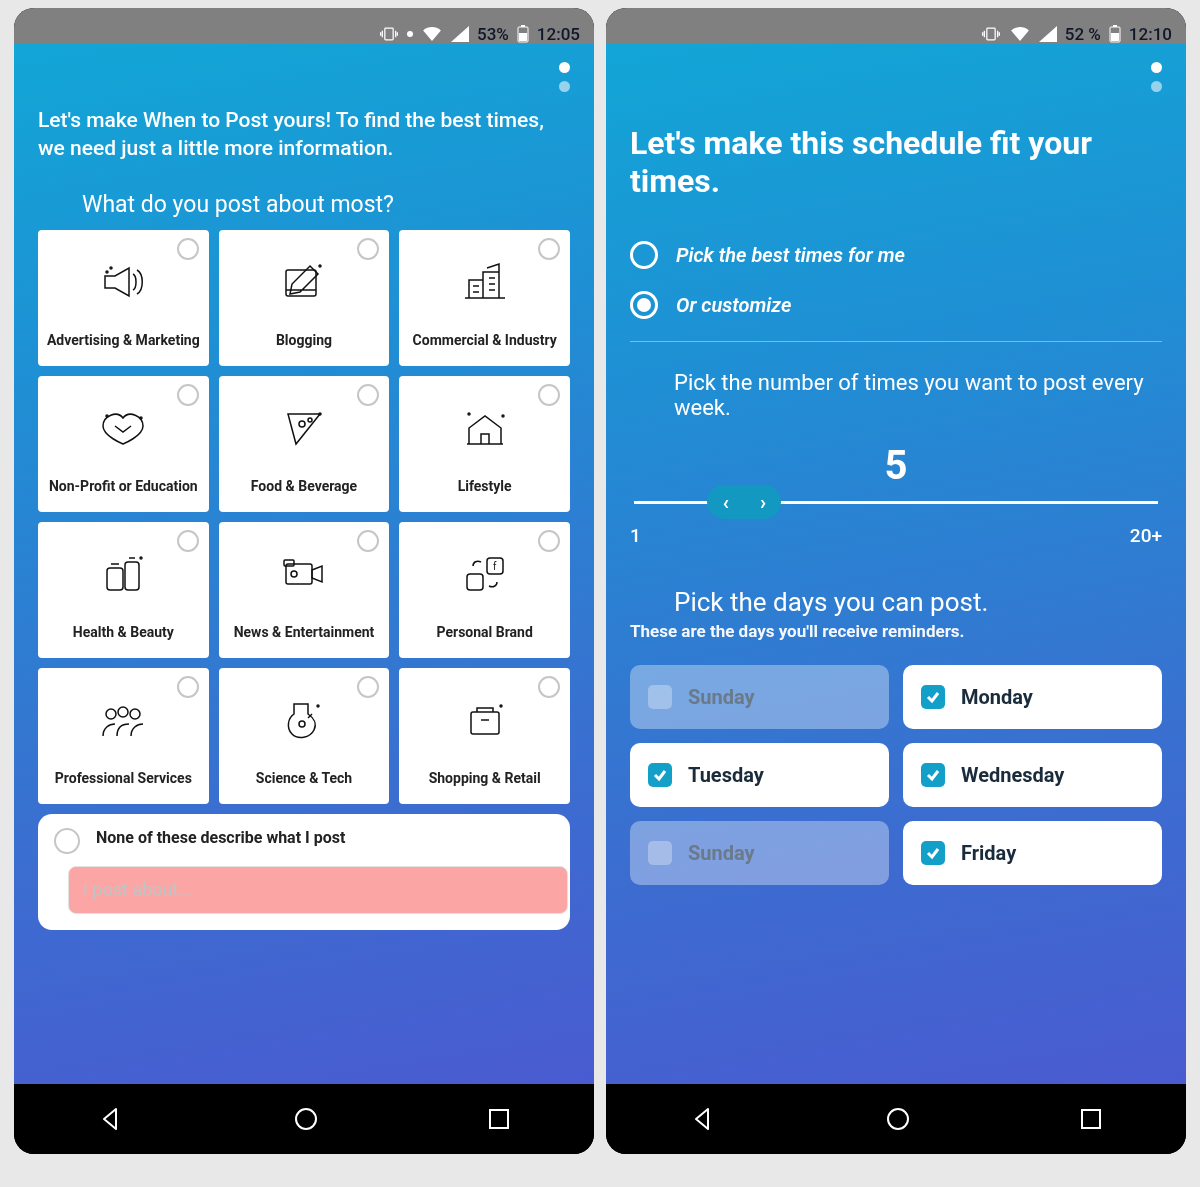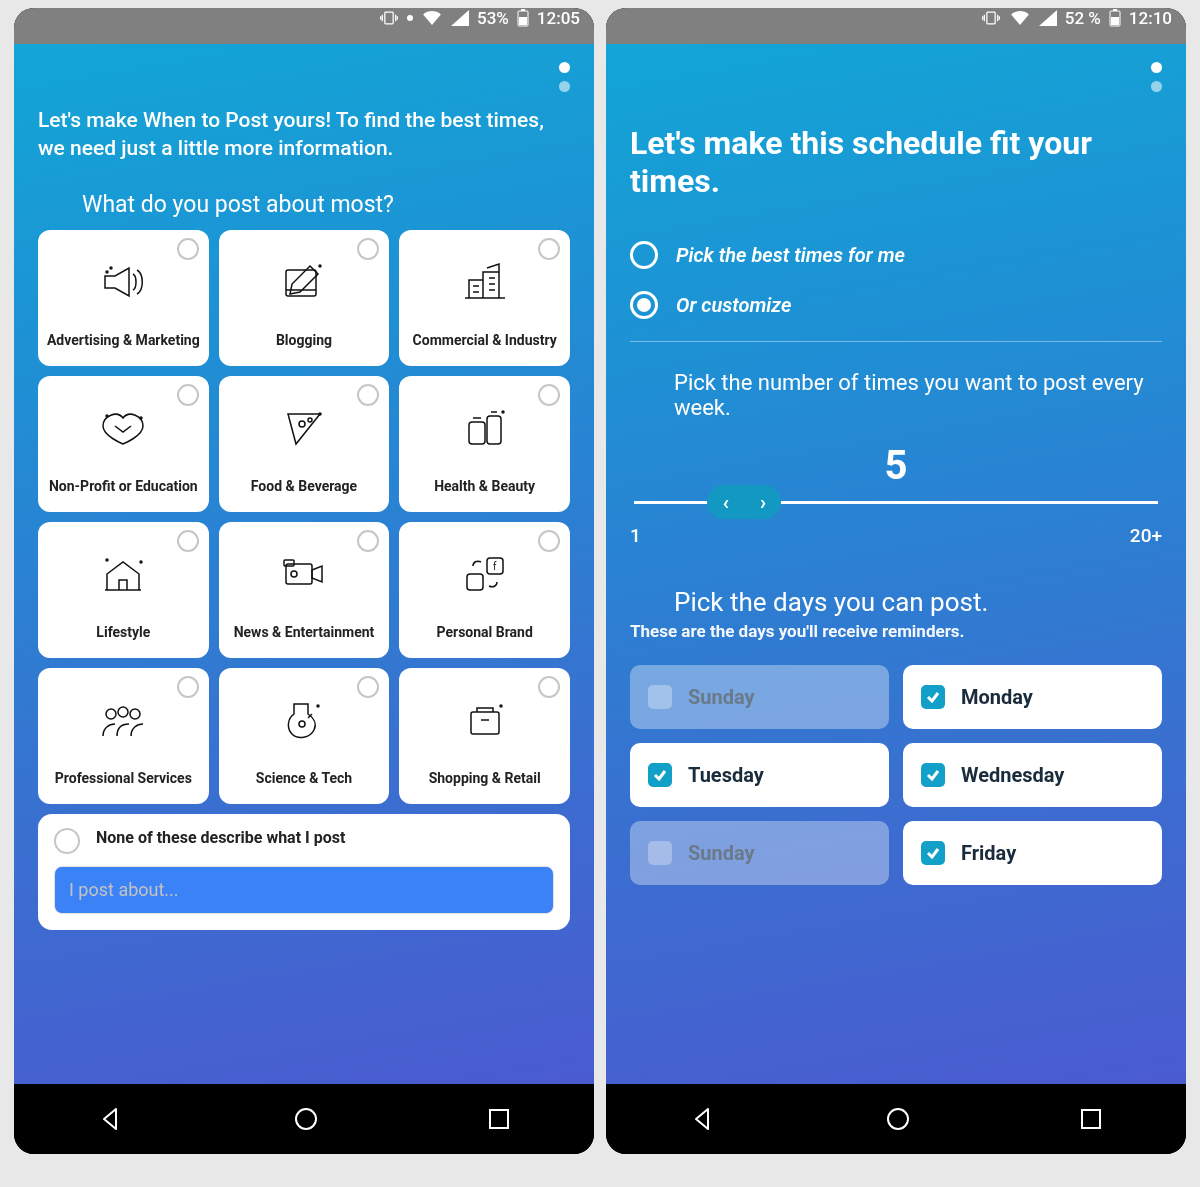--- a/index.html
+++ b/index.html
@@ -1,40 +1,40 @@
 <!DOCTYPE html>
 <html><head>
 <meta charset="utf-8">
 <style>
   * { box-sizing: border-box; margin: 0; padding: 0; font-family: -apple-system, BlinkMacSystemFont, "Segoe UI", Roboto, Helvetica, Arial, sans-serif; }
   body { background: #e8e8e8; display: flex; justify-content: center; padding: 8px; }
   .row { display: flex; gap: 12px; }
   .phone { width: 580px; border-radius: 20px; overflow: hidden; display: flex; flex-direction: column; background: #000; }
-  .status-bar { height: 36px; background: #808080; color: #ffffff; display: flex; align-items: flex-start; justify-content: flex-end; padding: 0 14px; font-size: 17px; font-weight: 500; gap: 8px; }
+  .status-bar { height: 36px; background: #808080; color: #0f172a; display: flex; align-items: flex-end; justify-content: flex-end; padding: 0 14px; font-size: 17px; font-weight: 500; gap: 8px; }
   .status-icons { display: flex; align-items: center; gap: 8px; }
   .status-bar svg { fill: #fff; }
   .content { flex: 1; background: linear-gradient(170deg, #12a6d6 0%, #1f8fd4 30%, #3a6fd0 70%, #4a5bd0 100%); color: #fff; padding: 20px 24px 16px; position: relative; min-height: 1040px; }
   .dots { position: absolute; top: 18px; right: 24px; display: flex; flex-direction: column; gap: 8px; }
   .dots span { width: 11px; height: 11px; border-radius: 50%; background: #fff; }
   .dots span.dim { opacity: 0.55; }
   .intro { font-size: 21px; font-weight: 500; line-height: 1.35; margin-top: 42px; margin-bottom: 28px; }
   .intro-big { font-size: 32px; font-weight: 700; line-height: 1.2; margin-top: 60px; margin-bottom: 40px; }
   .q { font-size: 23px; font-weight: 400; margin-bottom: 12px; margin-left: 44px; }
   .sub { font-size: 17px; font-weight: 700; margin-top: 4px; opacity: 0.95; }
   .grid { display: grid; grid-template-columns: 1fr 1fr 1fr; gap: 10px; }
-  .card { background: #fff; border-radius: 12px; color: #222; display: flex; flex-direction: column; align-items: center; padding: 10px 6px 10px; position: relative; height: 136px; }
+  .card { background: #fff; border-radius: 4px; color: #222; display: flex; flex-direction: column; align-items: center; padding: 10px 6px 10px; position: relative; height: 136px; }
   .card .circle { position: absolute; top: 8px; right: 10px; width: 22px; height: 22px; border: 2px solid #c6c6c6; border-radius: 50%; }
   .icon-wrap { flex: 1; display: flex; align-items: center; justify-content: center; }
   .icon-wrap svg { stroke: #111; stroke-width: 1.5; fill: none; }
   .label { font-size: 14px; font-weight: 700; text-align: center; line-height: 1.15; min-height: 32px; display: flex; align-items: center; }
   .none-card { background: #fff; border-radius: 14px; color: #222; margin-top: 10px; padding: 14px 16px 16px; }
   .none-card .none-row { display: flex; align-items: flex-start; gap: 16px; margin-bottom: 12px; }
   .none-card .none-circle { width: 26px; height: 26px; border: 2px solid #c6c6c6; border-radius: 50%; }
   .none-card .none-label { font-size: 16px; font-weight: 700; }
-  .none-card input { width: 100%; height: 48px; border: 1px solid #e3e3e3; border-radius: 8px; padding: 0 14px; font-size: 18px; color: #333; background: #3b82f6; }
+  .none-card input { width: 100%; height: 48px; border: 1px solid #e3e3e3; border-radius: 8px; padding: 0 14px; font-size: 18px; color: #333; background: #fca5a5; margin-left: 14px; }
   .none-card input::placeholder { color: #c2c2c2; }
   
   .radio-row { display: flex; align-items: center; gap: 18px; margin-bottom: 22px; font-size: 20px; font-weight: 600; font-style: italic; }
   .radio { width: 28px; height: 28px; border: 3px solid #fff; border-radius: 50%; display: flex; align-items: center; justify-content: center; }
   .radio.active::after { content: ""; width: 14px; height: 14px; background: #fff; border-radius: 50%; }
   .hr { height: 1px; background: rgba(255,255,255,0.4); margin: 6px 0 28px; }
   .slider-wrap { margin: 22px 0 40px; position: relative; }
   .slider-val { text-align: center; font-size: 40px; font-weight: 700; margin-bottom: 4px; }
   .track { height: 3px; background: #fff; position: relative; margin: 12px 4px 6px; }
   .thumb { position: absolute; top: -16px; left: 14%; width: 74px; height: 34px; background: #1398c2; border-radius: 18px; display: flex; align-items: center; justify-content: space-around; color: #fff; font-weight: 700; cursor: grab; }
@@ -138,40 +138,40 @@
                 <circle cx="22" cy="18" r="3"></circle>
                 <circle cx="30" cy="14" r="2"></circle>
                 <circle cx="40" cy="8" r="1"></circle>
               </svg>
             </div>
             <div class="label">Food &amp; Beverage</div>
           </div>
           <div class="card">
             <span class="circle"></span>
             <div class="icon-wrap">
+              <svg width="52" height="44" viewBox="0 0 52 44">
+                <path d="M8 38h36M10 38V22l16-12 16 12v16"></path>
+                <path d="M22 38V28h8v10"></path>
+                <circle cx="10" cy="8" r="1"></circle>
+                <circle cx="44" cy="10" r="1"></circle>
+              </svg>
+            </div>
+            <div class="label">Lifestyle</div>
+          </div>
+          <div class="card">
+            <span class="circle"></span>
+            <div class="icon-wrap">
               <svg width="48" height="44" viewBox="0 0 48 44">
                 <rect x="8" y="16" width="16" height="22" rx="3"></rect>
                 <rect x="26" y="10" width="14" height="28" rx="3"></rect>
                 <path d="M12 12h8M30 6h6"></path>
                 <circle cx="42" cy="6" r="1"></circle>
               </svg>
             </div>
             <div class="label">Health &amp; Beauty</div>
-          </div>
-          <div class="card">
-            <span class="circle"></span>
-            <div class="icon-wrap">
-              <svg width="52" height="44" viewBox="0 0 52 44">
-                <path d="M8 38h36M10 38V22l16-12 16 12v16"></path>
-                <path d="M22 38V28h8v10"></path>
-                <circle cx="10" cy="8" r="1"></circle>
-                <circle cx="44" cy="10" r="1"></circle>
-              </svg>
-            </div>
-            <div class="label">Lifestyle</div>
           </div>
           <div class="card">
             <span class="circle"></span>
             <div class="icon-wrap">
               <svg width="52" height="44" viewBox="0 0 52 44">
                 <rect x="8" y="12" width="26" height="20" rx="2"></rect>
                 <path d="M34 18l10-4v16l-10-4z"></path>
                 <circle cx="16" cy="22" r="3"></circle>
                 <rect x="6" y="8" width="10" height="6" rx="1"></rect>
               </svg>

